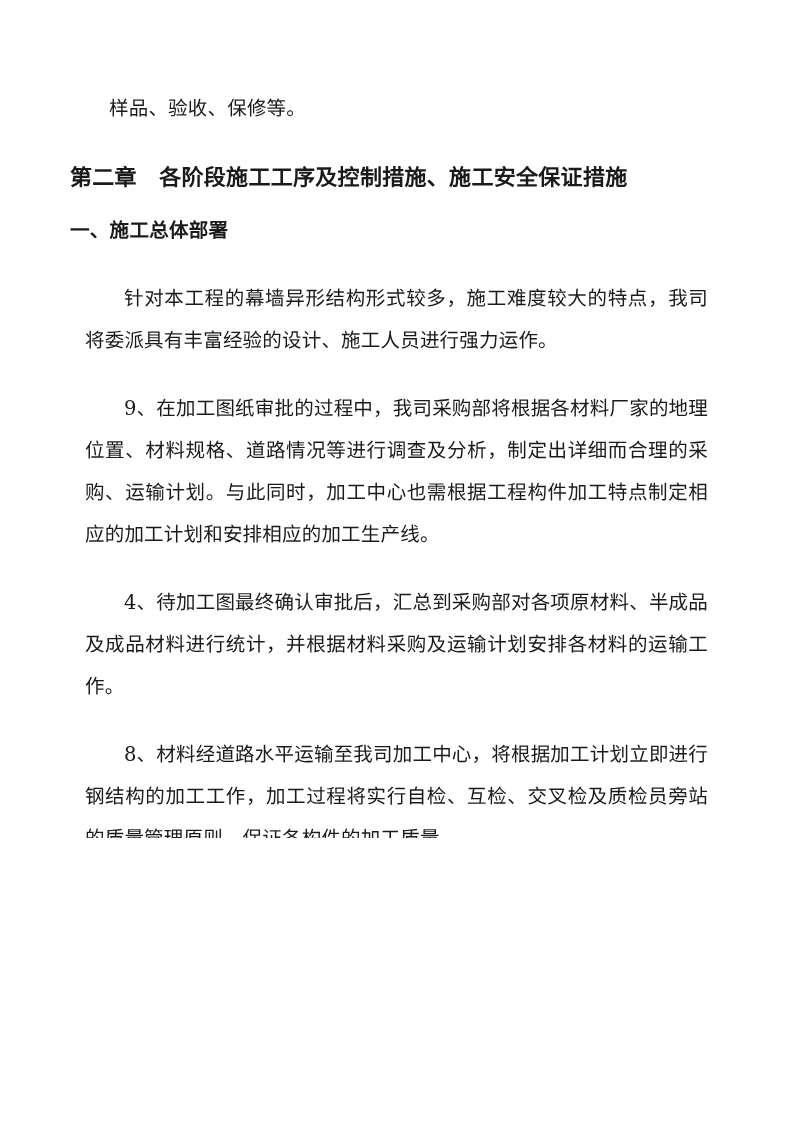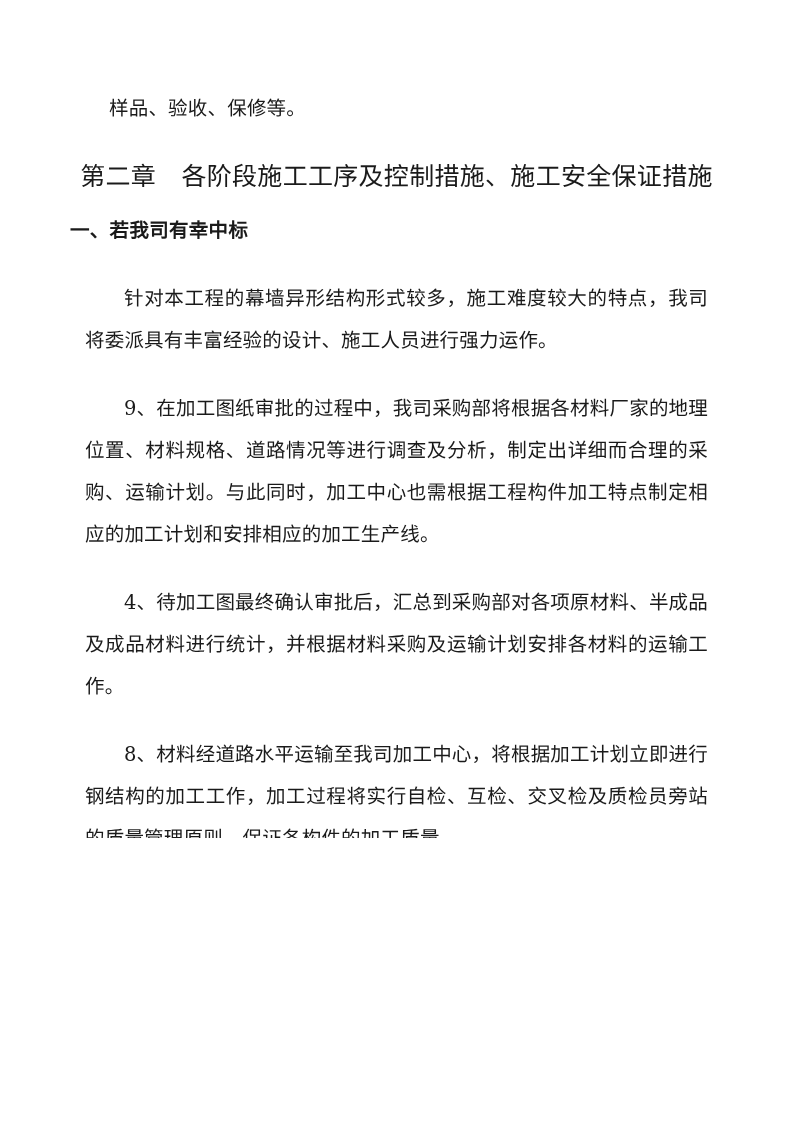--- a/index.html
+++ b/index.html
@@ -39,23 +39,23 @@
     margin: 0;
     padding-top: 88px;
     text-indent: 2em;
     letter-spacing: 0.2px;
     text-align: justify;
     text-justify: inter-ideograph;
   }
 
   
   .chapter-heading {
-    font-size: 25px;
-    font-weight: normal;
-    text-align: center;
+    font-size: 22px;
+    font-weight: bold;
+    text-align: left;
     line-height: 42px;
     margin: 0;
     padding-top: 26px;
     letter-spacing: 0.3px;
     white-space: nowrap;
   }
 
   
   .section-heading {
     font-size: 19.5px;
@@ -114,21 +114,21 @@
 
 <div id="page">
 
   <div id="content">
 
     <p class="cont-line">样品、验收、保修等。</p>
 
     <h1 class="chapter-heading">第二章　各阶段施工工序及控制措施、施工安全保证措施</h1>
 
 
-    <h3 class="subsection-heading">一、若我司有幸中标</h3>
+    <h3 class="subsection-heading">一、施工总体部署</h3>
 
     <p class="body-para">针对本工程的幕墙异形结构形式较多，施工难度较大的特点，我司将委派具有丰富经验的设计、施工人员进行强力运作。</p>
 
 
 
     <p class="body-para">9、在加工图纸审批的过程中，我司采购部将根据各材料厂家的地理位置、材料规格、道路情况等进行调查及分析，制定出详细而合理的采购、运输计划。与此同时，加工中心也需根据工程构件加工特点制定相应的加工计划和安排相应的加工生产线。</p>
 
     <p class="body-para">4、待加工图最终确认审批后，汇总到采购部对各项原材料、半成品及成品材料进行统计，并根据材料采购及运输计划安排各材料的运输工作。</p>
 
     <p class="body-para">8、材料经道路水平运输至我司加工中心，将根据加工计划立即进行钢结构的加工工作，加工过程将实行自检、互检、交叉检及质检员旁站的质量管理原则，保证各构件的加工质量。</p>

